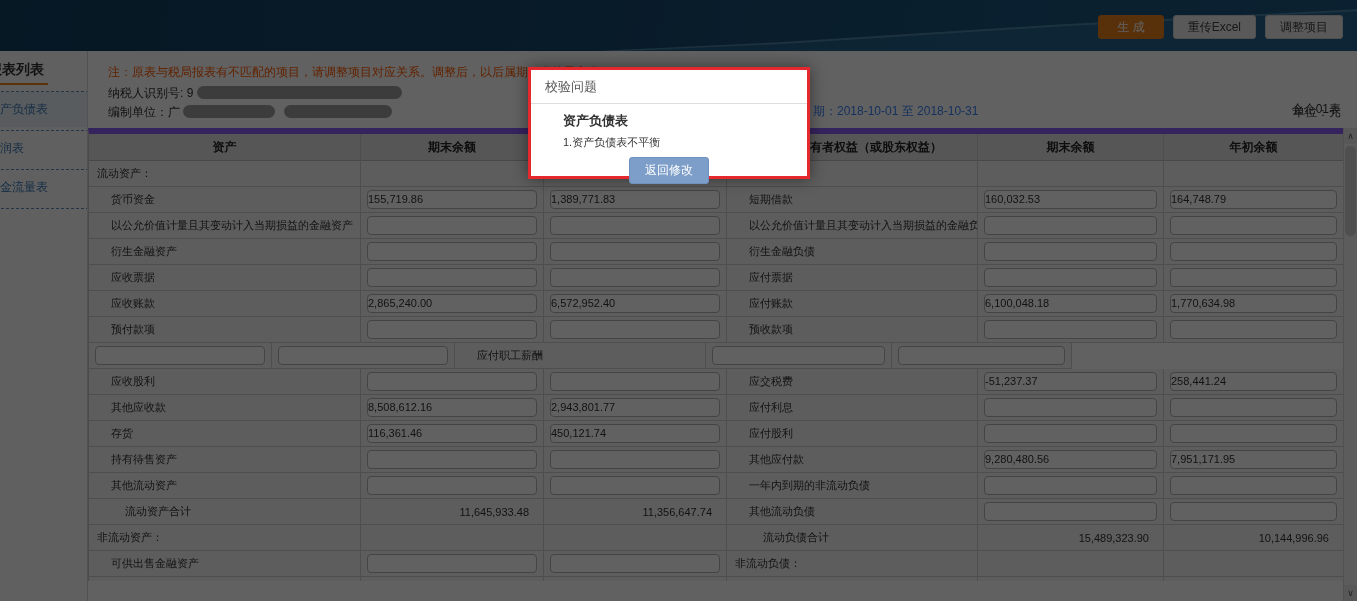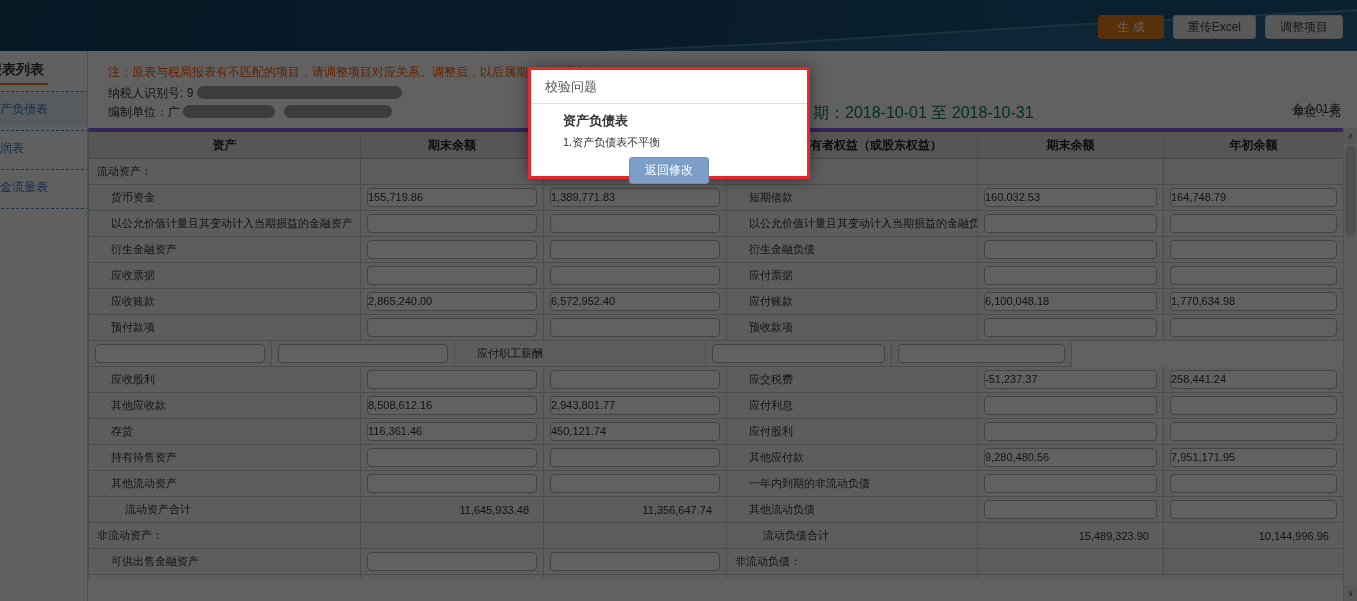--- a/index.html
+++ b/index.html
@@ -29,25 +29,25 @@
   .sidebar-title span { display:inline-block; border-bottom:2px solid var(--accent-orange); padding:0 4px 4px 0; }
   .dash { border-top:1px dashed #5d8fbf; height:0; margin-top:6px; }
   .side-item { font-size:12px; color:#3c7ab5; padding:9px 0 9px 2px; cursor:pointer; white-space:nowrap; }
   .side-item.active { background:#eaf2fa; }
 
   
   .content { position:absolute; left:88px; top:51px; width:1269px; height:550px; background:#fff; overflow:hidden; }
   .note { position:absolute; left:20px; top:13px; font-size:12px; color:var(--note-orange); white-space:nowrap; }
   .info-line { position:absolute; left:20px; font-size:12px; color:#333; white-space:nowrap; }
   .blur { display:inline-block; height:13px; background:#979797; border-radius:7px; vertical-align:-2px; opacity:.92; }
-  .period { position:absolute; left:725px; top:52px; font-size:16px; color:#0f766e; white-space:nowrap; }
+  .period { position:absolute; left:725px; top:52px; font-size:12px; color:#3b82f6; white-space:nowrap; }
   .right-info { position:absolute; right:16px; font-size:12px; color:#333; text-align:right; white-space:nowrap; }
 
   
-  .bs-table { position:absolute; left:0; top:77px; width:1255px; border-top:4px solid #8b5cf6; border-left:1px solid #c5c5c5; }
+  .bs-table { position:absolute; left:0; top:77px; width:1255px; border-top:6px solid #8b5cf6; border-left:1px solid #c5c5c5; }
   .trow { display:flex; width:1255px; }
   .trow .cell { border-right:1px solid #cccccc; border-bottom:1px solid #cccccc; background:#f4f4f4;
     display:flex; align-items:center; overflow:hidden; }
   .hrow .cell { height:27px; background:#e3e3e3; justify-content:center; font-size:12px; font-weight:bold; color:#222;
     border-bottom:1px solid #bdbdbd; }
   .brow .cell { height:26px; font-size:11px; color:#333; }
   .stub .cell { height:4px; border-bottom:none; }
   .c0{width:272px;} .c1{width:183px;} .c2{width:183px;} .c3{width:251px;} .c4{width:186px;} .c5{width:180px;}
   .lbl { white-space:nowrap; }
   .ind-section { padding-left:8px; }

